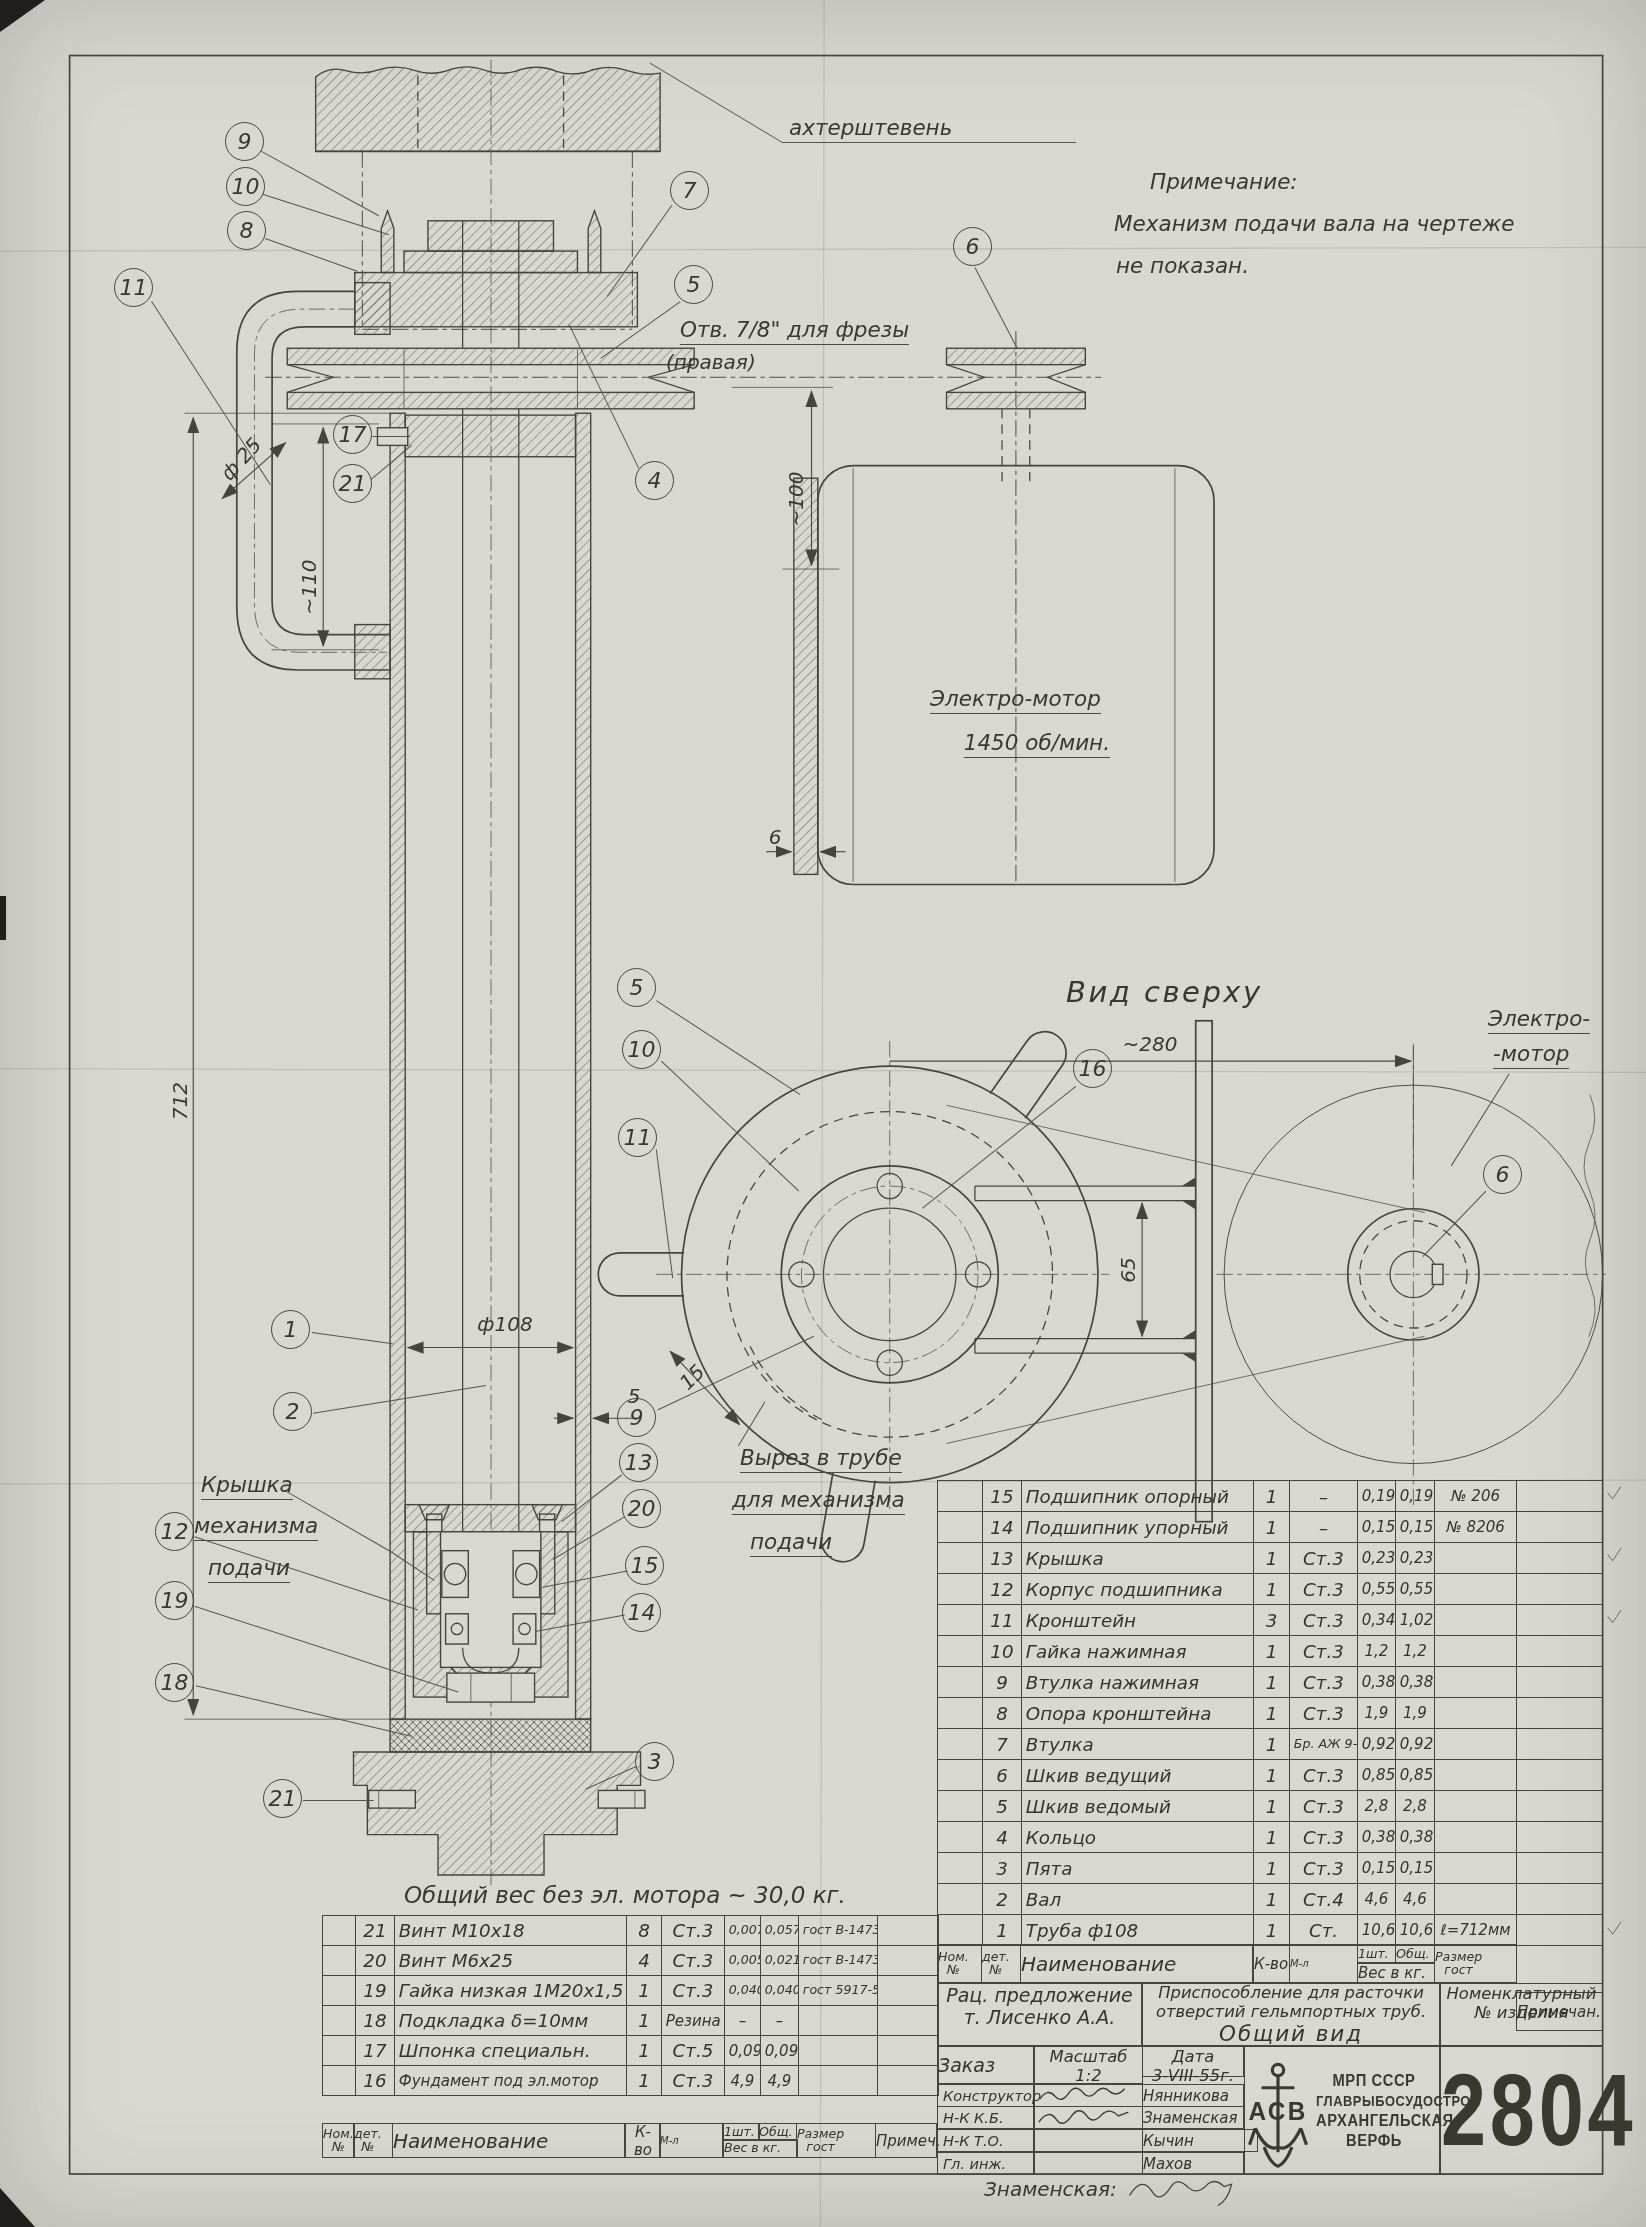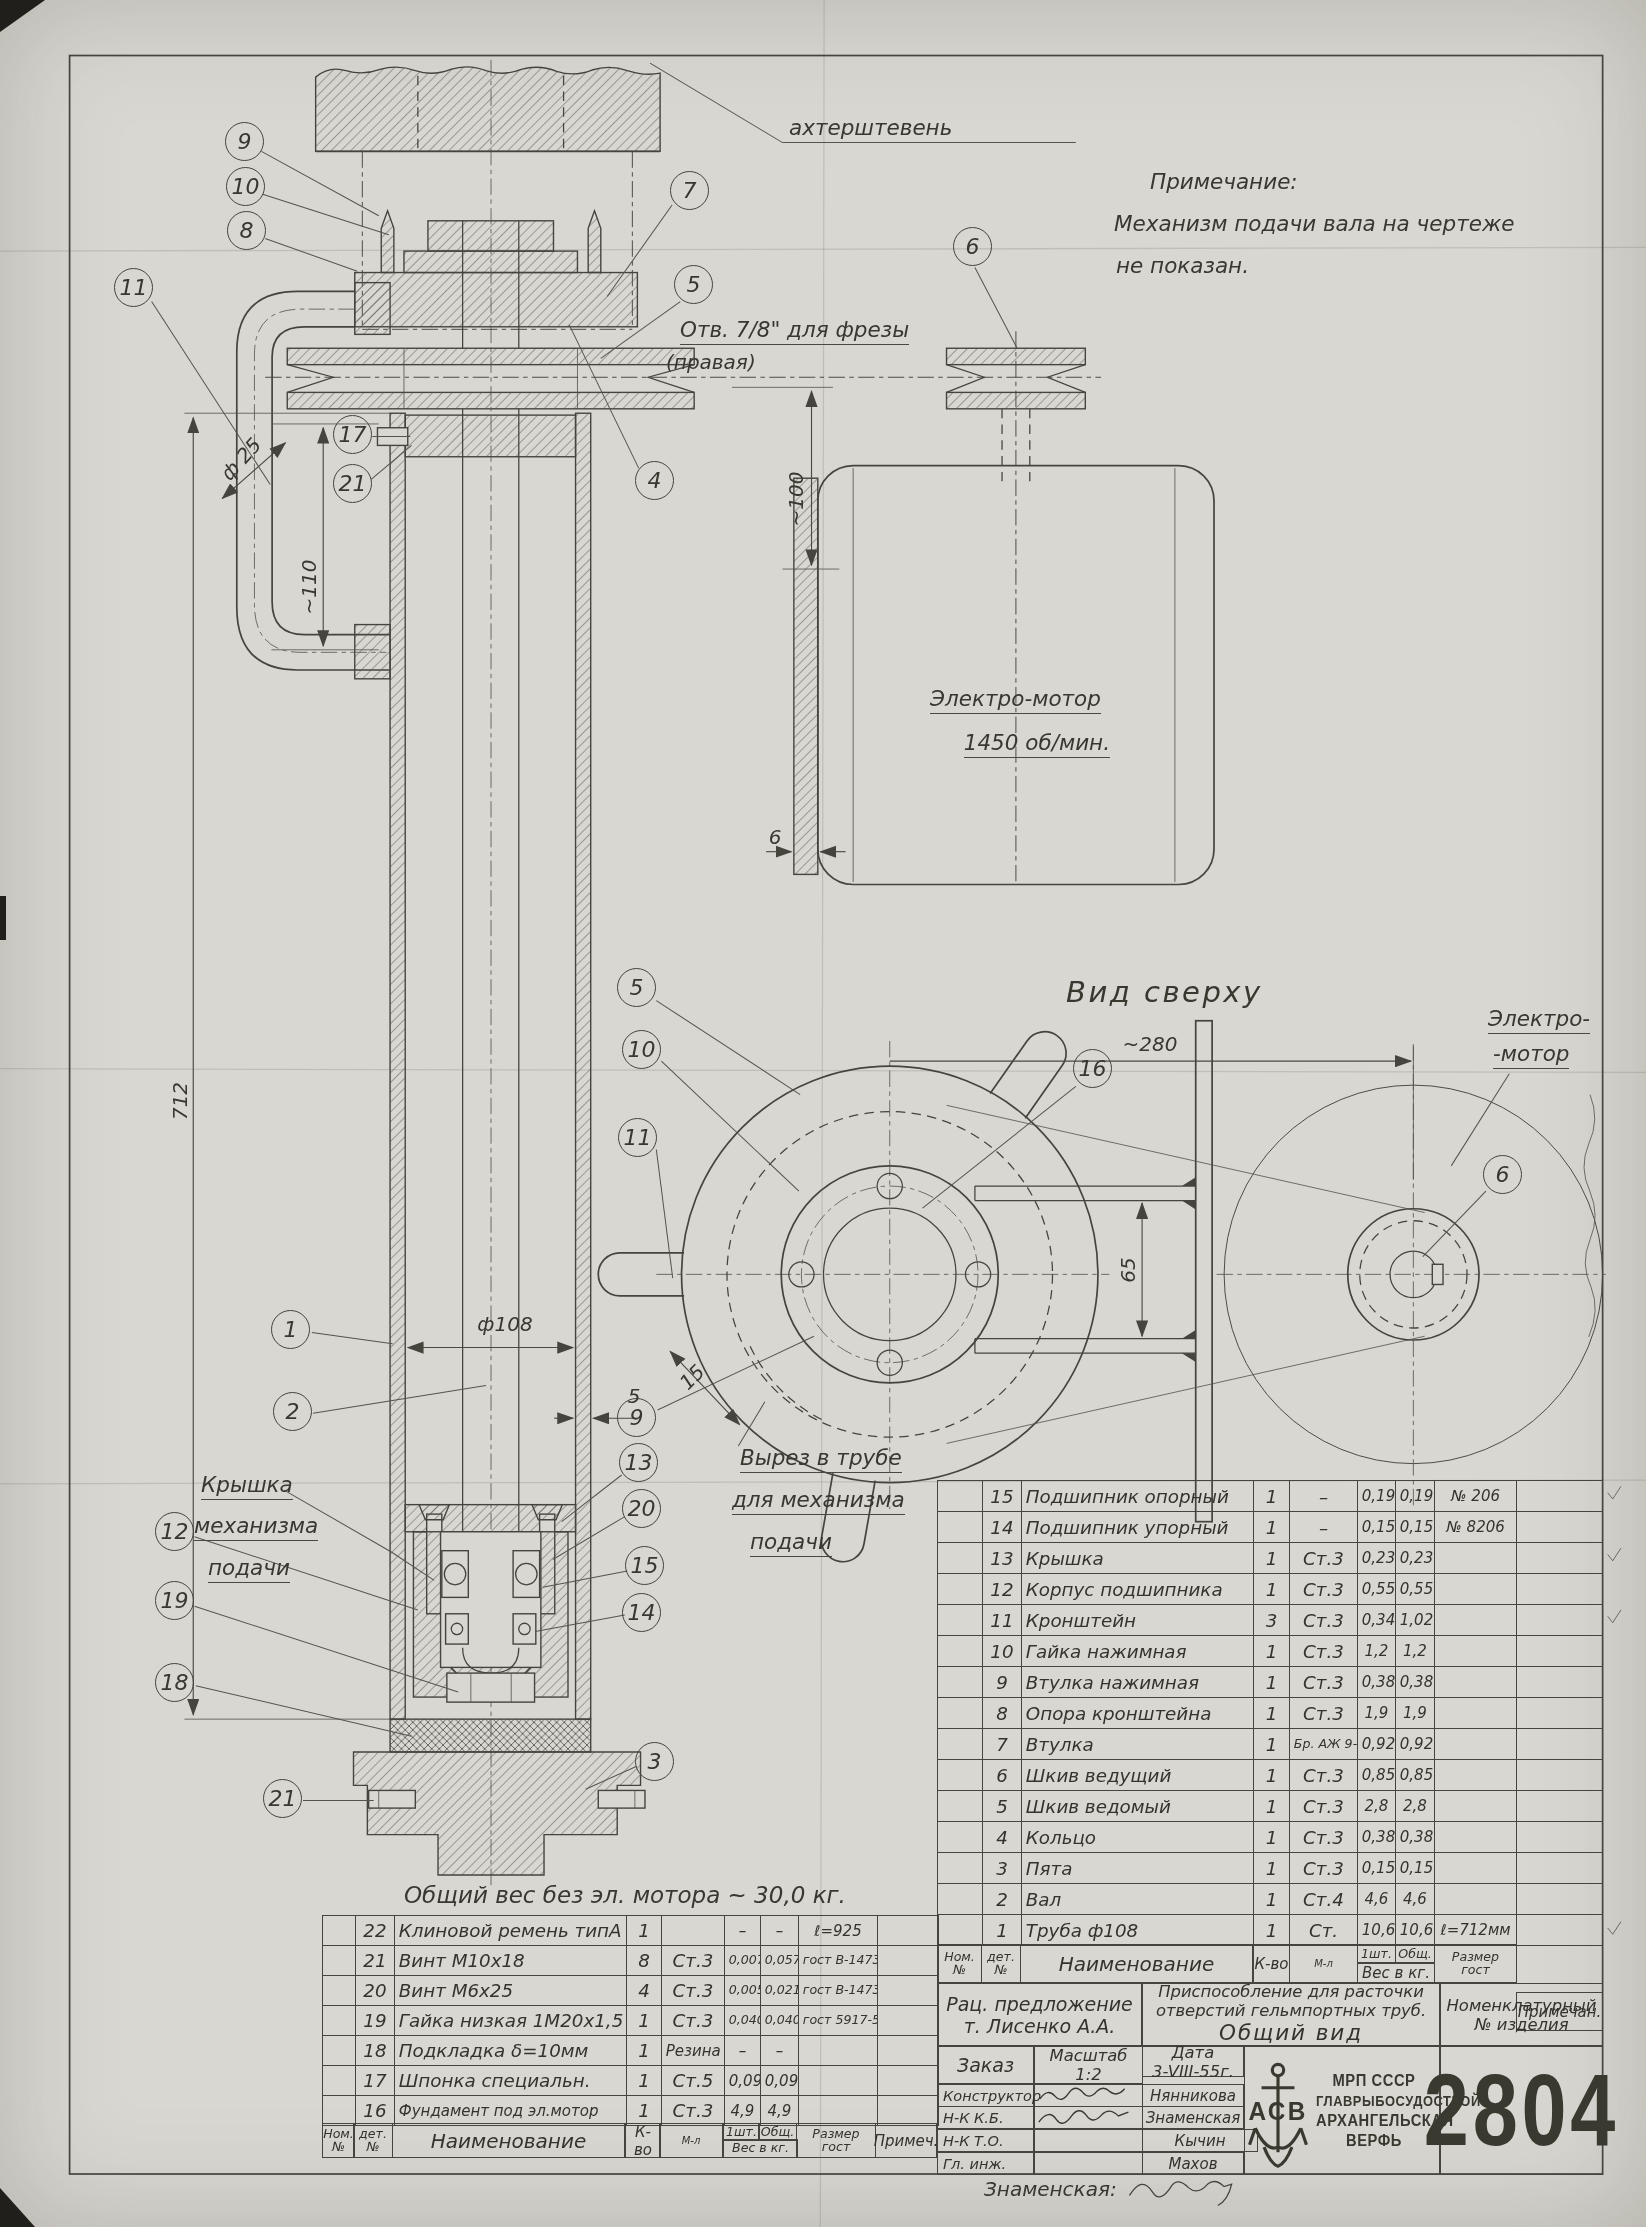--- a/index.html
+++ b/index.html
@@ -27,21 +27,21 @@
   .ctr{transform:translate(-50%,-50%);}
   .callout{position:absolute;width:37px;height:37px;border:1.9px solid #45443d;border-radius:50%;
            display:flex;align-items:center;justify-content:center;
            font-style:italic;font-size:22px;color:#39382f;}
   
   .ptable{position:absolute;border-collapse:collapse;table-layout:fixed;
           font-style:italic;font-size:18.3px;color:#35342c;}
   .ptable td{border:1.3px solid #45443d;padding:0 3.8px;overflow:hidden;white-space:nowrap;}
   .ptable{border:1.9px solid #45443d;}
   .tcell{position:absolute;box-sizing:border-box;border:1.3px solid #45443d;color:#35342c;
-         font-style:italic;display:flex;align-items:center;justify-content:center;text-align:center;}
+         font-style:italic;display:flex;align-items:center;text-align:center;}
   .sm{font-size:12.6px;white-space:normal;line-height:1.0;}
   .md{font-size:15px;}
   .num{text-align:center;}
   .org{font-family:"Liberation Sans",sans-serif;font-weight:bold;font-style:normal;
        color:#3a392f;letter-spacing:0.6px;line-height:1.25;transform:scaleX(.92);}
   .bignum{font-family:"Liberation Sans",sans-serif;font-weight:bold;font-style:normal;
           font-size:81px;color:#3a392f;letter-spacing:3.8px;transform:scaleY(1.25);}
   .stain{position:absolute;background:#211f1b;}
 </style>
 </head>
@@ -609,31 +609,20 @@
         <col style="width:39px">
         <col style="width:232px">
         <col style="width:35px">
         <col style="width:63px">
         <col style="width:36px">
         <col style="width:38px">
         <col style="width:79px">
         <col style="width:61px">
       </colgroup>
     <tbody>
-        <tr style="height:30px">
-          <td></td>
-          <td class="num">22</td>
-          <td>Клиновой ремень типА</td>
-          <td class="num">1</td>
-          <td class="num"></td>
-          <td class="num md">–</td>
-          <td class="num md">–</td>
-          <td class="num md">ℓ=925</td>
-          <td></td>
-        </tr>
     <tr style="height:30px">
           <td></td>
           <td class="num">21</td>
           <td>Винт М10х18</td>
           <td class="num">8</td>
           <td class="num">Ст.3</td>
           <td class="num sm">0,0072</td>
           <td class="num sm">0,0576</td>
           <td class="num sm">гост В-1473-42</td>
           <td></td>

